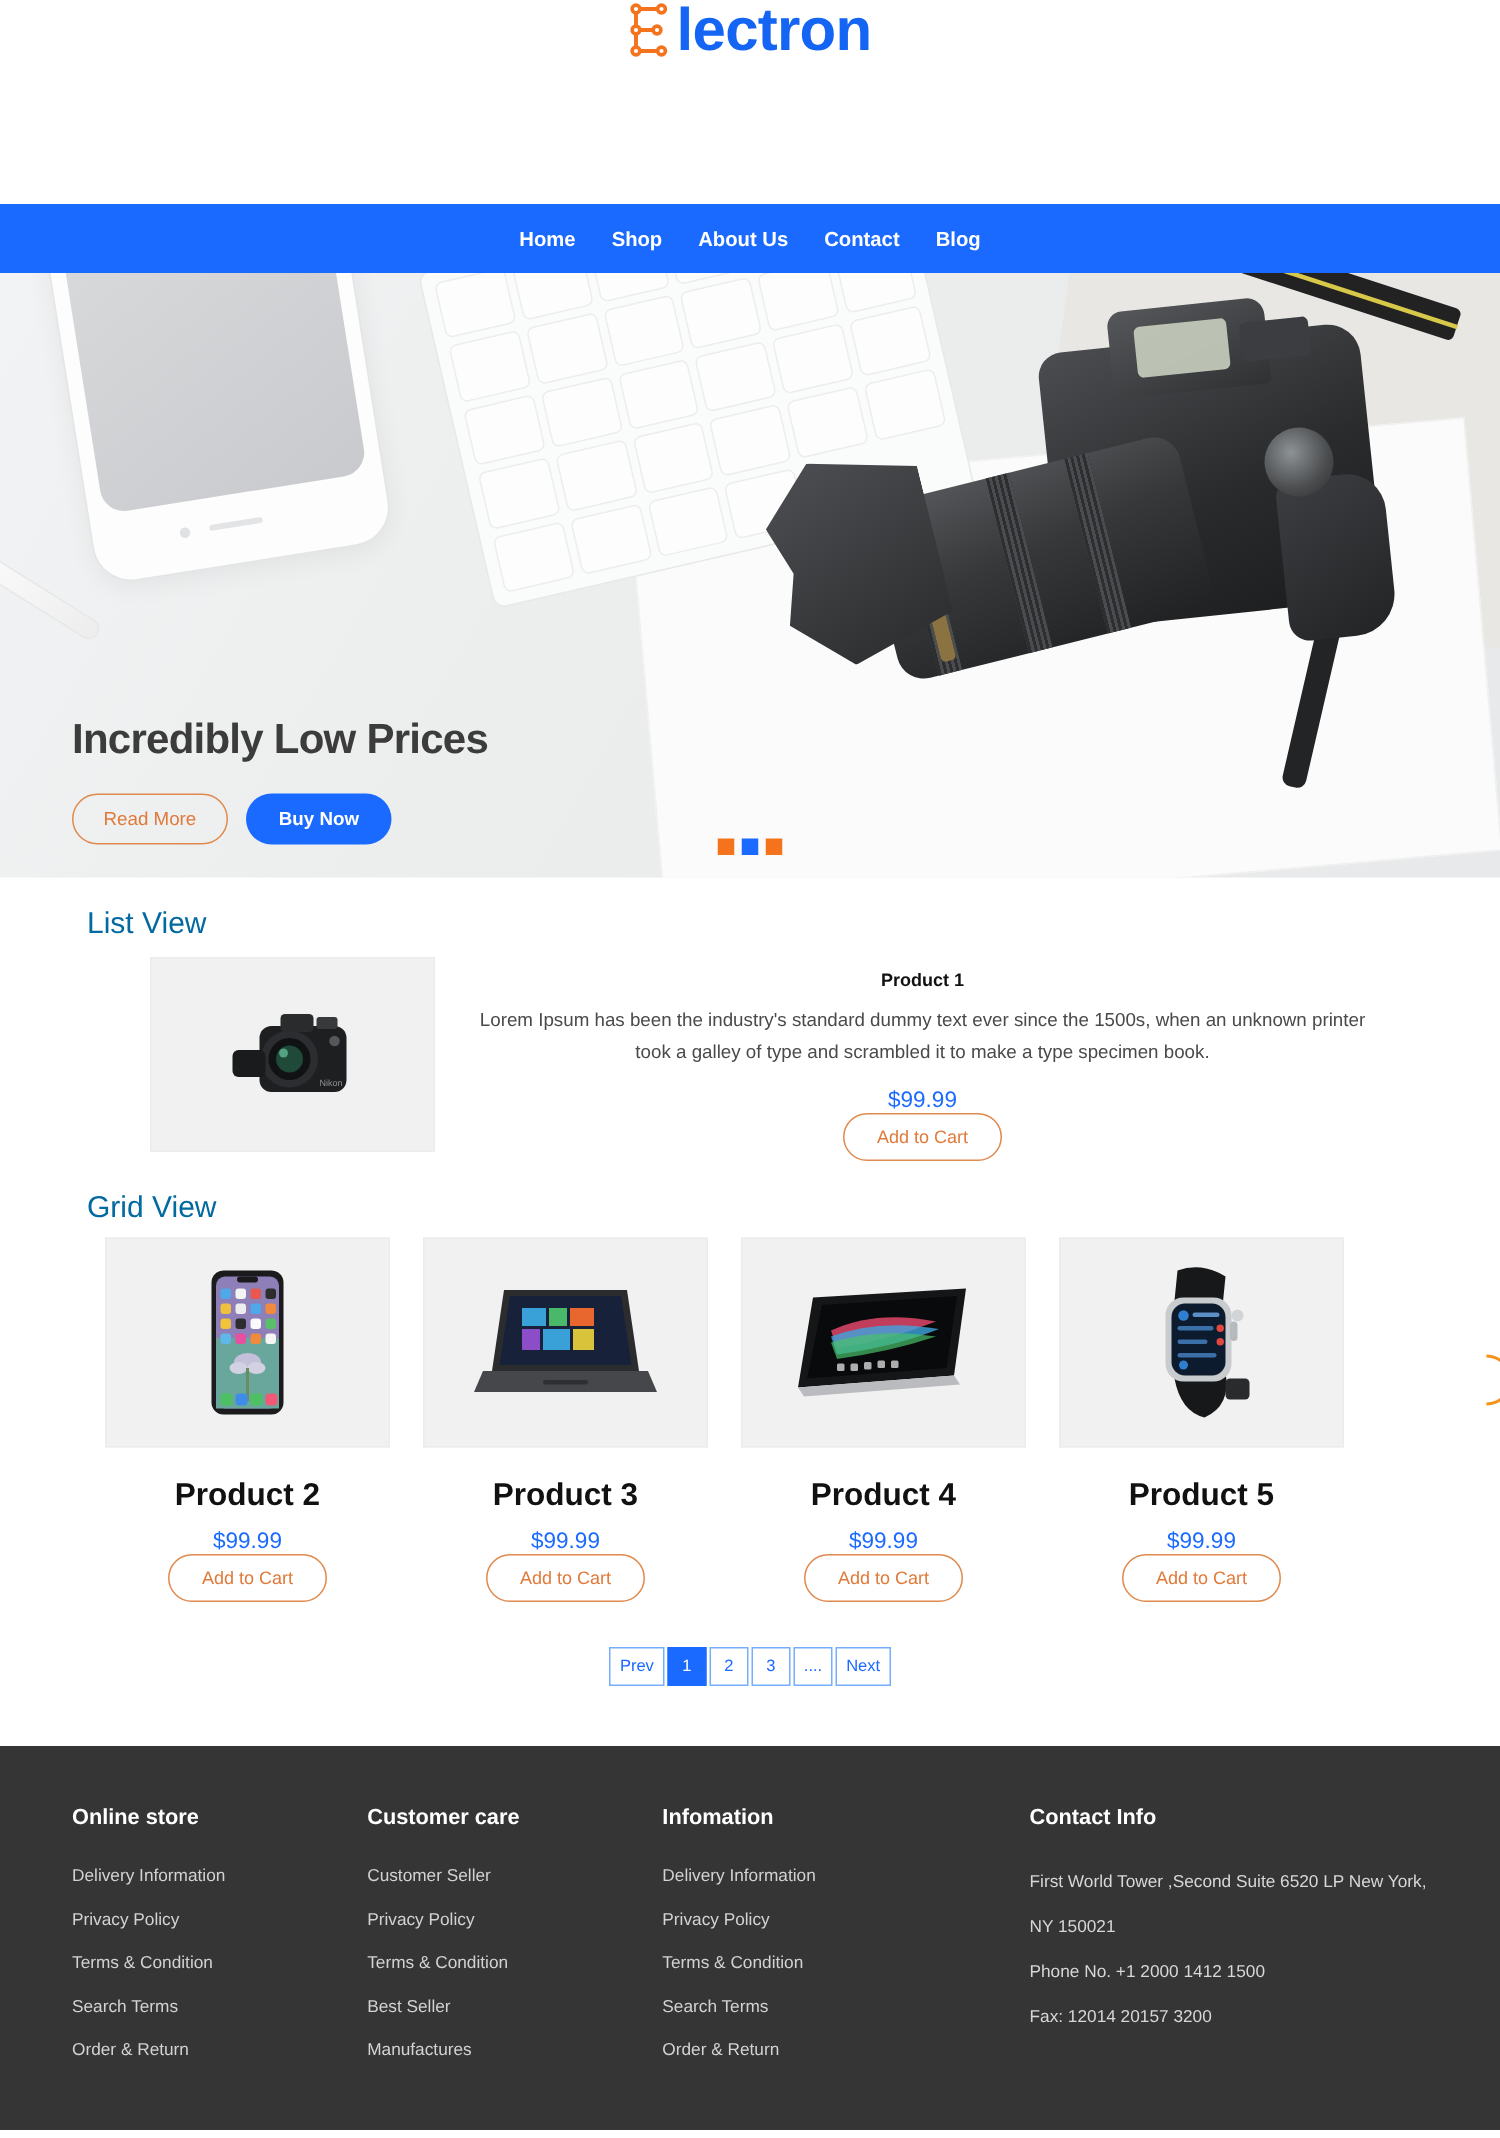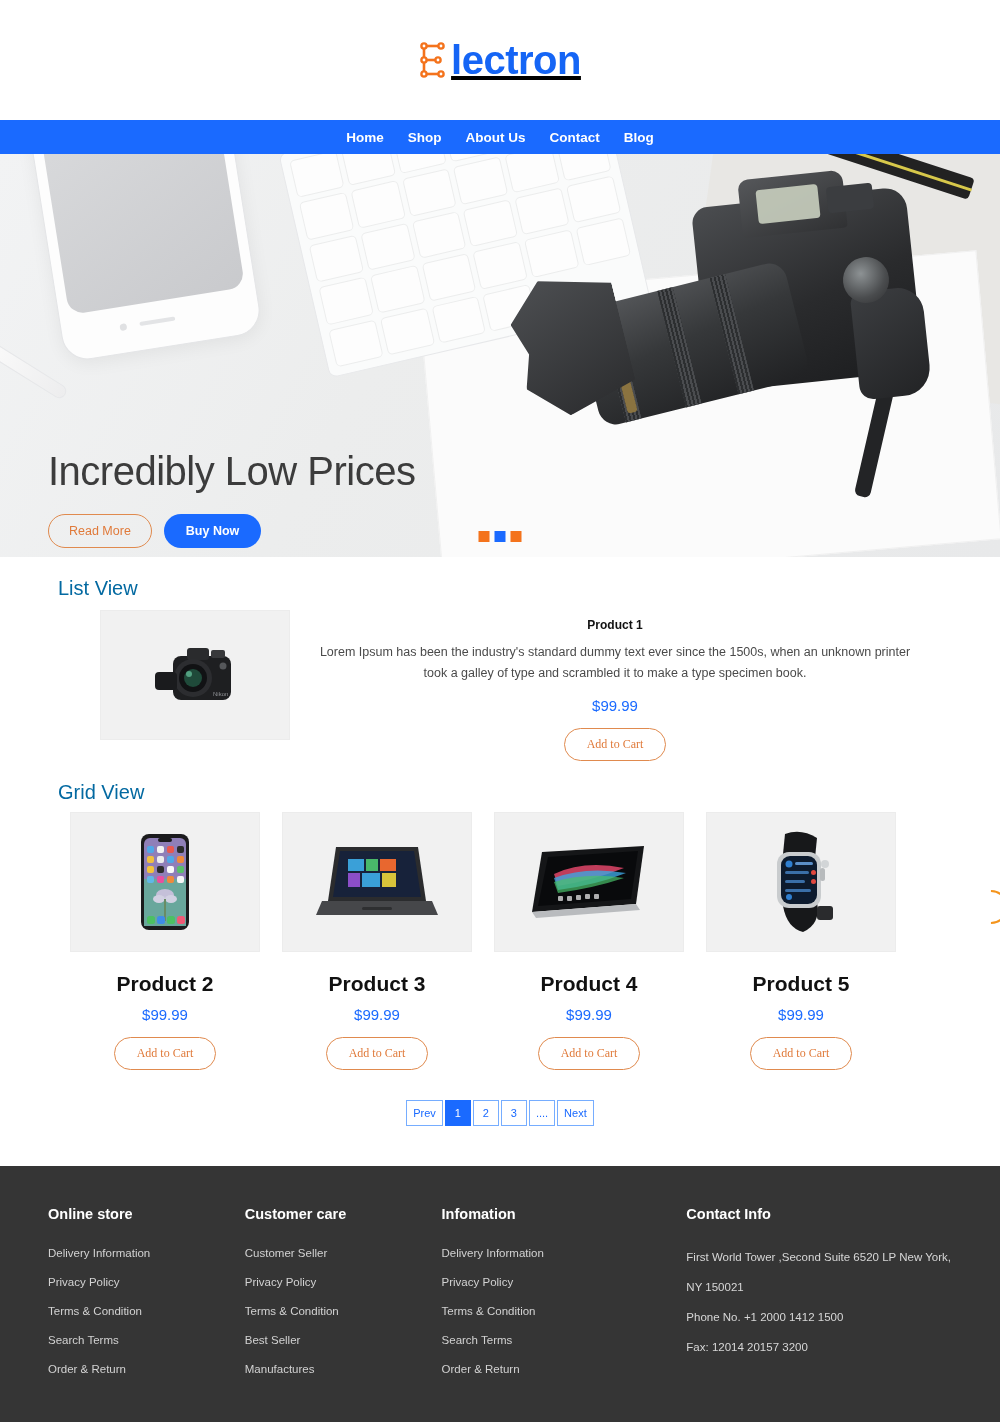--- a/index.html
+++ b/index.html
@@ -5,33 +5,33 @@
   * { box-sizing: border-box; margin: 0; padding: 0; }
   body {
     width: 1000px; height: 1425px;
     font-family: "Liberation Sans", sans-serif;
     background: #ffffff;
     overflow: hidden;
   }
 
   
   .header {
-    height: 120px; background: #ffffff;
-    display: flex; align-items: center; justify-content: center; text-decoration: underline;
+    height: 136px; background: #ffffff;
+    display: flex; align-items: flex-start; justify-content: center;
   }
   .logo { display: flex; align-items: center; }
   .logo-mark { width: 30px; height: 40px; margin-right: 2px; }
   .logo-text {
     font-size: 40px; font-weight: bold; color: #1565f5;
     letter-spacing: -0.5px; line-height: 1;
   }
 
   
   .navbar {
-    height: 34px; background: #1a6aff;
+    height: 46px; background: #1a6aff;
     display: flex; align-items: center; justify-content: center;
   }
   .nav-list { display: flex; gap: 0; list-style: none; }
   .nav-item {
     color: #ffffff; font-size: 13.5px; font-weight: bold;
     padding: 0 12px; cursor: pointer; white-space: nowrap;
   }
 
   
   .hero {
@@ -137,21 +137,21 @@
     background: #d7c84a; transform: rotate(18deg);
   }
   .strap-b {
     position: absolute; left: 350px; top: 130px; width: 16px; height: 190px;
     background: #232426; transform: rotate(13deg); border-radius: 6px;
   }
 
   .hero-content { position: absolute; left: 48px; top: 295px; z-index: 5; }
   .hero-eyebrow { font-size: 19px; color: #4b86e8; margin-bottom: 4px; }
   .hero-title {
-    font-size: 40px; font-weight: normal; color: #3c3c3c;
+    font-size: 28px; font-weight: bold; color: #3c3c3c;
     letter-spacing: -0.5px; margin-bottom: 20px;
   }
   .hero-buttons { display: flex; gap: 12px; }
   .btn-outline {
     border: 1px solid #e08a4e; color: #e07a3a; background: transparent;
     border-radius: 20px; padding: 9px 20px; font-size: 12.5px; cursor: pointer;
     font-family: "Liberation Sans", sans-serif;
   }
   .btn-primary {
     border: none; background: #1a6aff; color: #fff;
@@ -179,23 +179,23 @@
     display: flex; align-items: center; justify-content: center;
   }
   .list-info { flex: 1; text-align: center; padding-top: 10px; }
   .product-title { font-size: 12px; font-weight: bold; color: #111; }
   .product-desc {
     font-size: 12.5px; color: #4a4a4a; line-height: 1.65;
     margin: 10px auto 0; max-width: 600px;
   }
   .price { color: #1a6aff; font-size: 15px; margin-top: 14px; }
   .cart-btn {
-    margin-top: 14px; border: 1px solid #e08a4e; color: #e07a3a;
+    border: 1px solid #e08a4e; color: #e07a3a;
     background: transparent; border-radius: 20px; padding: 8px 22px;
-    font-size: 12px; cursor: pointer; font-family: Liberation Serif, serif;
+    font-size: 12px; cursor: pointer; font-family: Liberation Sans, sans-serif;
   }
 
   
   .grid-row {
     display: flex; gap: 22px; padding: 0 70px; position: relative;
   }
   .grid-card { width: 190px; text-align: center; }
   .grid-thumb {
     width: 190px; height: 140px; background: #f1f1f1; border: 1px solid #ececec;
     display: flex; align-items: center; justify-content: center;

